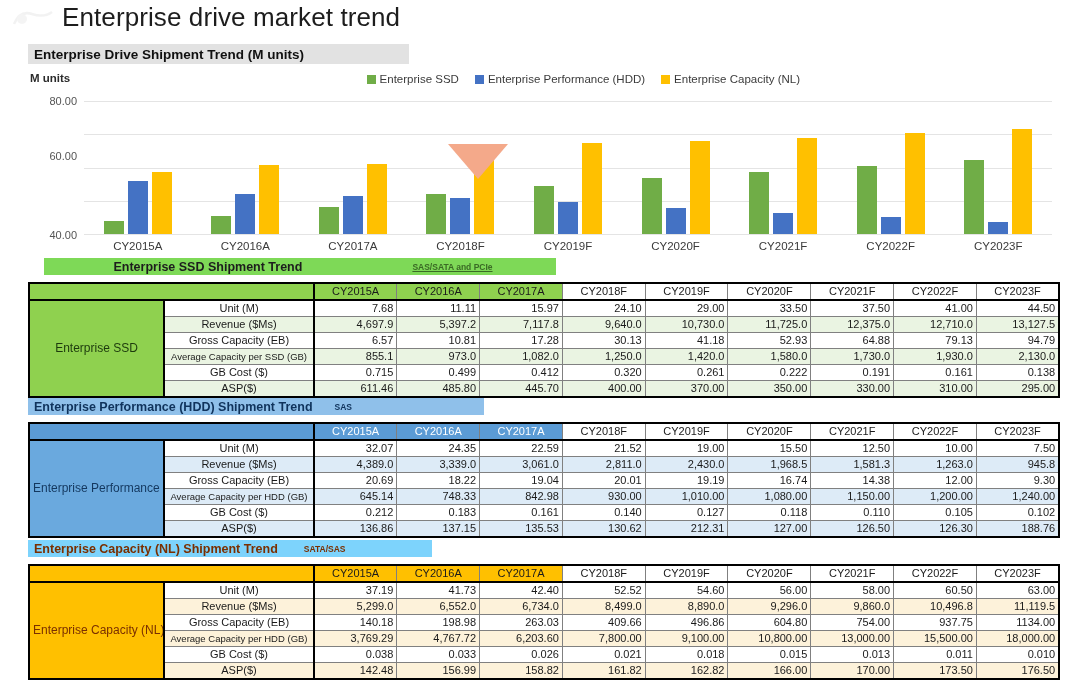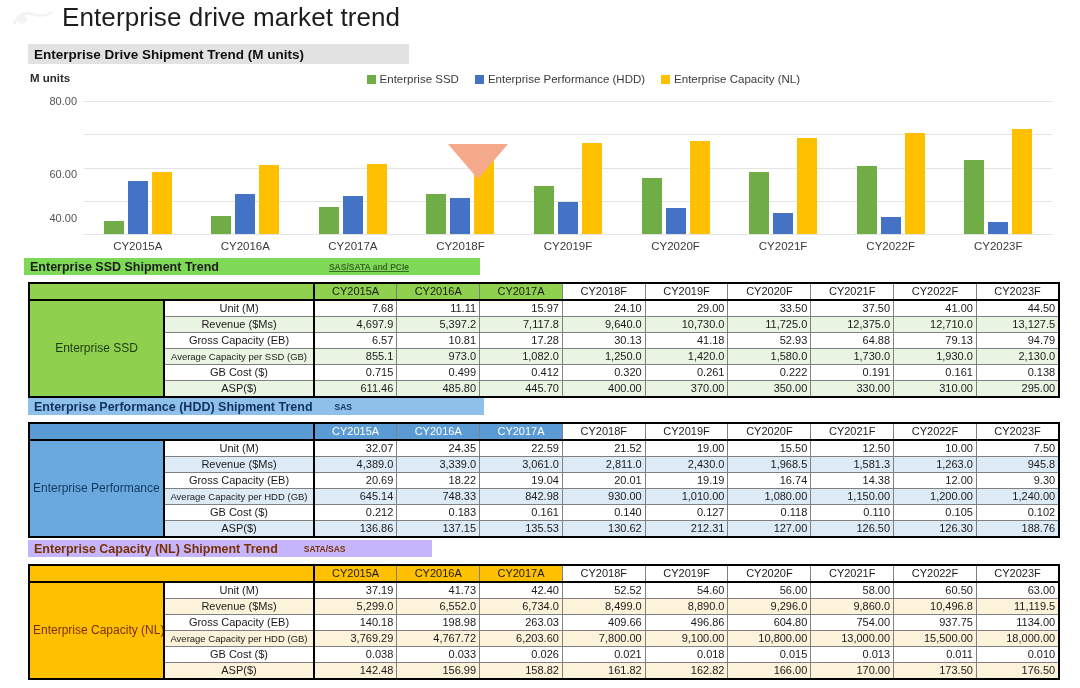--- a/index.html
+++ b/index.html
@@ -220,21 +220,21 @@
 
   
   .hdd-bar { background: #8fc0ea; }
   .hdd-bar .sec-title { color: #10335c; }
   .hdd-bar .sec-note { color: #10335c; }
   .hdd-head { background: #5b9bd5; color: #ffffff; }
   .hdd-grp { background: #6aa9de; color: #14385f; }
   .hdd-alt { background: #ddebf7; }
 
   
-  .nl-bar { background: #c4b5fd; }
+  .nl-bar { background: #7dd3fc; }
   .nl-bar .sec-title { color: #7a2f00; }
   .nl-bar .sec-note { color: #7a2f00; }
   .nl-head { background: #ffc000; }
   .nl-grp { background: #ffc000; color: #7a2f00; }
   .nl-alt { background: #fdf2da; }
 </style>
 </head>
 <body>
 
 <svg id="watermark" viewBox="0 0 46 26">
@@ -265,24 +265,24 @@
     </div>
   <div id="plot-wrap">
     <div id="plot-area">
         <div class="gridline" style="top: 133px;">
           <div class="ytick" style="top: 133px;">0.00</div>
         </div>
         <div class="gridline" style="top: 99.75px;">
           <div class="ytick" style="top: 99.75px;">20.00</div>
         </div>
         <div class="gridline" style="top: 66.5px;">
-          <div class="ytick" style="top: 50px; text-align: center;">40.00</div>
+          <div class="ytick" style="top: 67px; text-align: center;">40.00</div>
         </div>
         <div class="gridline" style="top: 33.25px;">
-          <div class="ytick" style="top: 40px;">60.00</div>
+          <div class="ytick" style="top: 22px;">60.00</div>
         </div>
         <div class="gridline" style="top: 0px;">
           <div class="ytick" style="top: 0px;">80.00</div>
         </div>
         <div class="group" style="left: 0%; width: 11.1111%;">
           <div class="bar" title="Enterprise SSD CY2015A: 7.68" style="height: 12.768px; background: rgb(112, 173, 71);"></div>
           <div class="bar" title="Enterprise Performance (HDD) CY2015A: 32.07" style="height: 53.3164px; background: rgb(68, 114, 196);"></div>
           <div class="bar" title="Enterprise Capacity (NL) CY2015A: 37.19" style="height: 61.8284px; background: rgb(255, 192, 0);"></div>
           <div class="xtick">CY2015A</div>
         </div>
@@ -333,21 +333,21 @@
           <div class="bar" title="Enterprise Performance (HDD) CY2023F: 7.5" style="height: 12.4688px; background: rgb(68, 114, 196);"></div>
           <div class="bar" title="Enterprise Capacity (NL) CY2023F: 63" style="height: 104.737px; background: rgb(255, 192, 0);"></div>
           <div class="xtick">CY2023F</div>
         </div>
       </div>
   </div>
   <div id="annotation-triangle"></div>
 </div>
 
 <div id="sections-root">
-    <div class="section-bar ssd-bar" style="left: 24px; top: 258px; width: 456px;">
+    <div class="section-bar ssd-bar" style="left: 44px; top: 258px; width: 512px; justify-content: center;">
       <span class="sec-title">Enterprise SSD Shipment Trend</span>
       <span class="sec-note" style="margin-left: 110px;">SAS/SATA and PCIe</span>
     </div>
     <table class="data-table" style="left: 28px; top: 282px;">
       <colgroup>
         <col class="col-label">
         <col class="col-metric">
         <col class="col-year">
         <col class="col-year">
         <col class="col-year">

